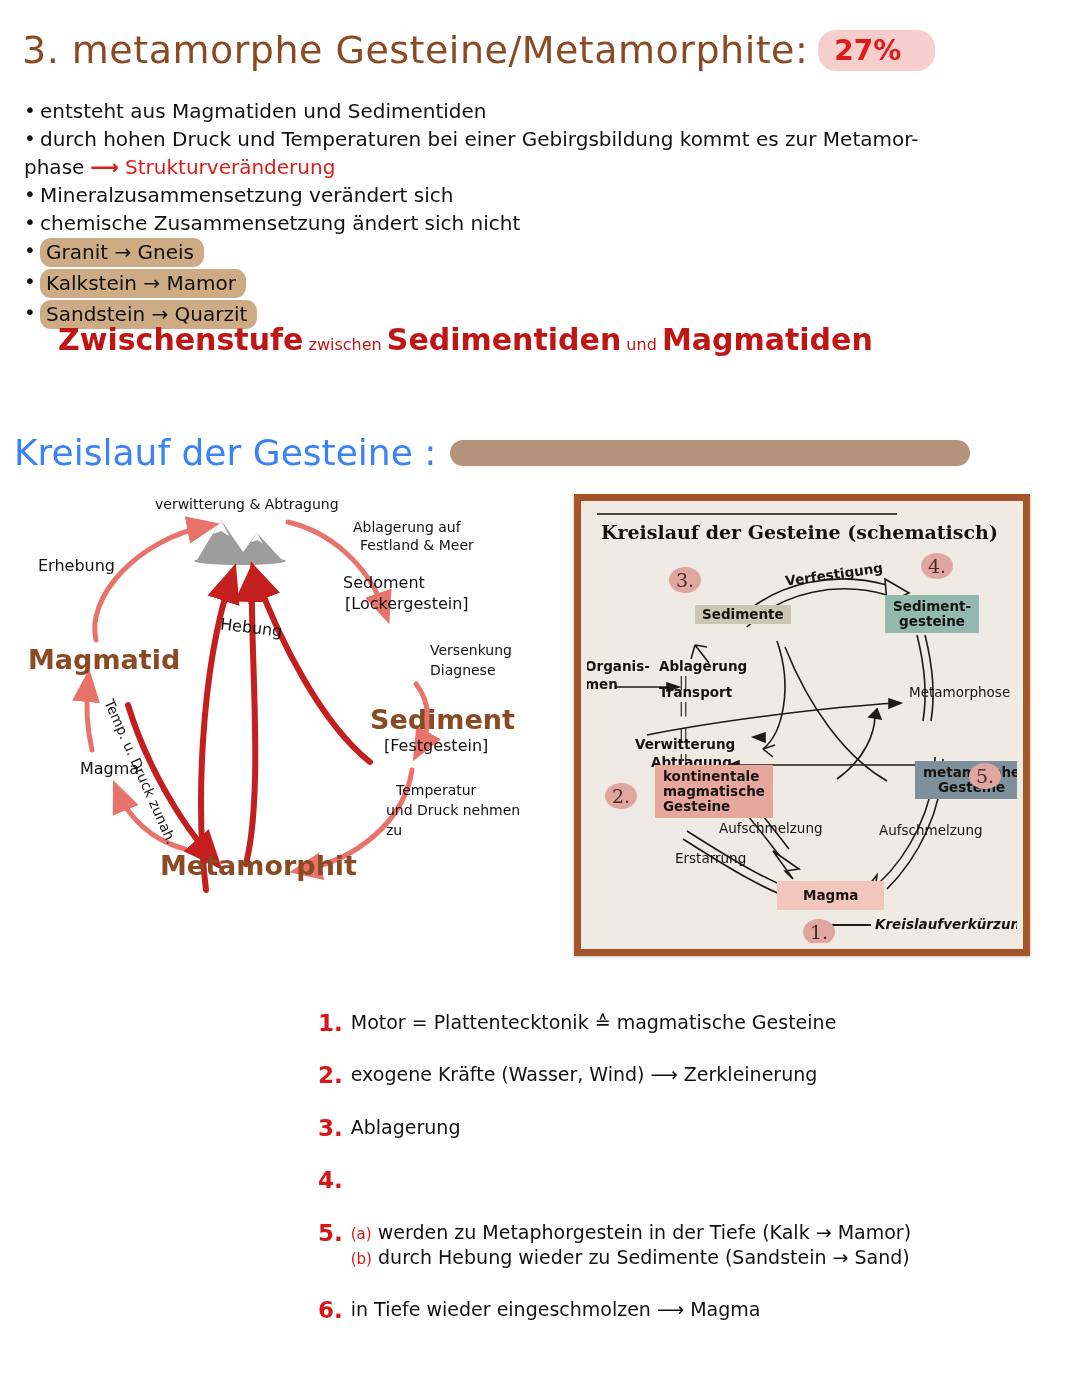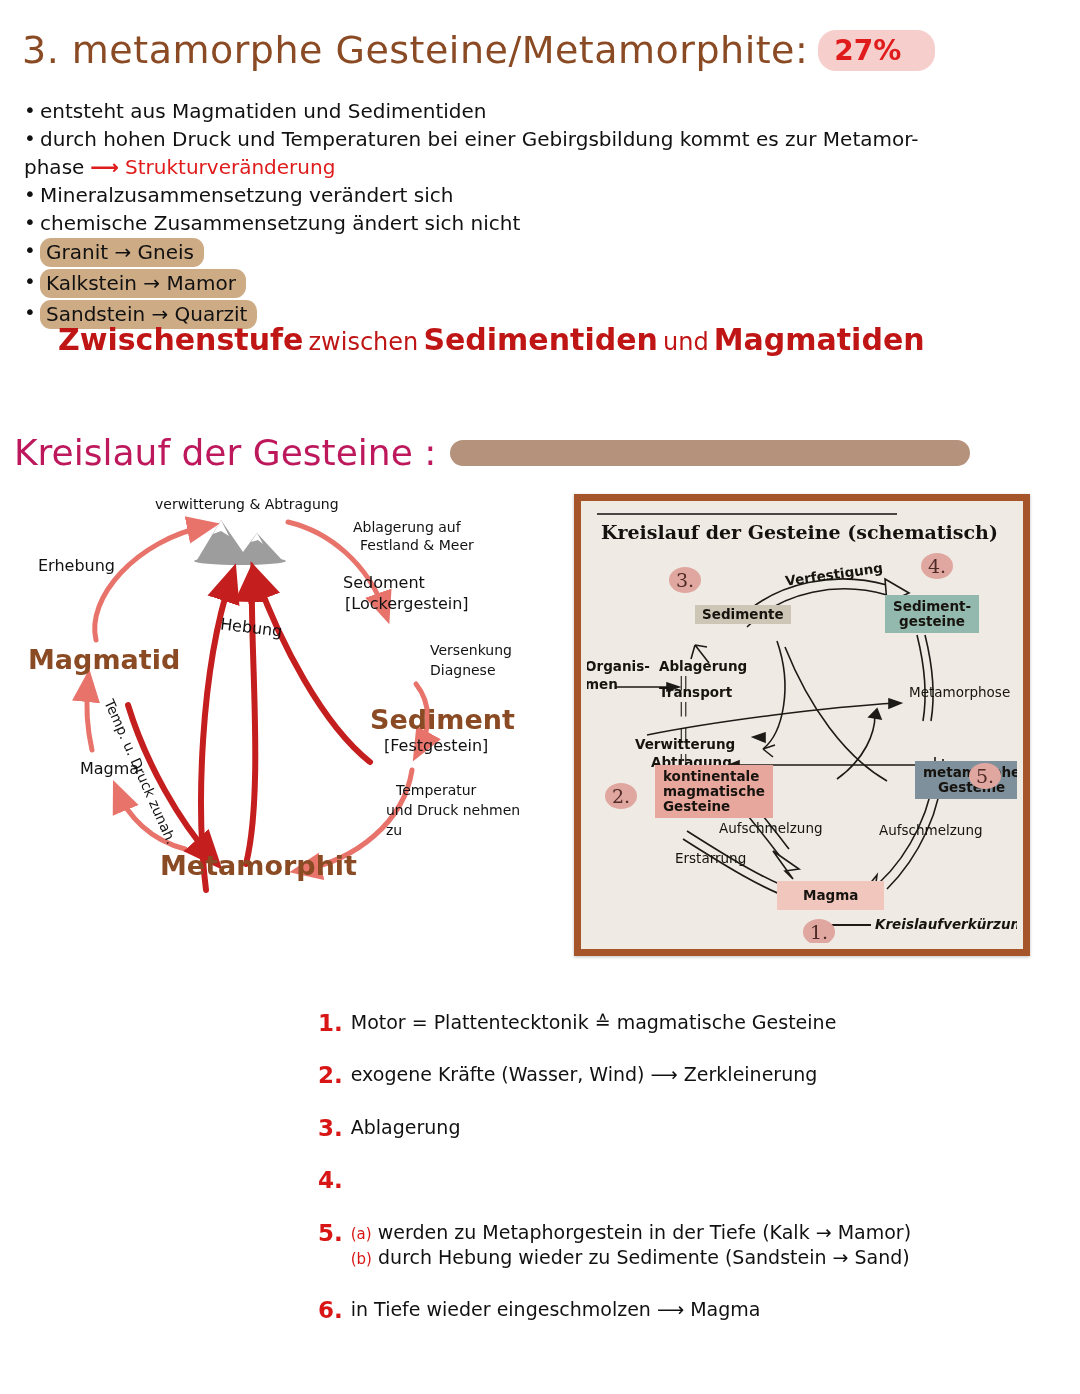--- a/index.html
+++ b/index.html
@@ -52,28 +52,28 @@
   }
   .red { color: #e01b1b; }
   .arrow-red { color: #e01b1b; font-weight: 700; }
 
   
   .zwisch {
     position: absolute; left: 58px; top: 322px;
     color: #c01515; white-space: nowrap;
   }
   .zw-big { font-size: 30px; font-weight: 700; }
-  .zw-sm  { font-size: 24px; font-weight: 400; }
+  .zw-sm  { font-size: 16px; font-weight: 400; }
 
   
   .sec-head {
     position: absolute; left: 14px; top: 432px;
     display: flex; align-items: center;
   }
-  .sec-title { font-size: 36px; color: #be185d; white-space: nowrap; }
+  .sec-title { font-size: 36px; color: #3b82f6; white-space: nowrap; }
   .sec-bar {
     margin-left: 14px; width: 520px; height: 26px;
     background: #b5927c; border-radius: 14px;
   }
 
   
   .cycle { position: absolute; left: 0px; top: 492px; width: 560px; height: 410px; }
   .cycle svg { position: absolute; left:0; top:0; }
   .clabel {
     position: absolute; font-size: 14px; color: #111; line-height: 1.18;

